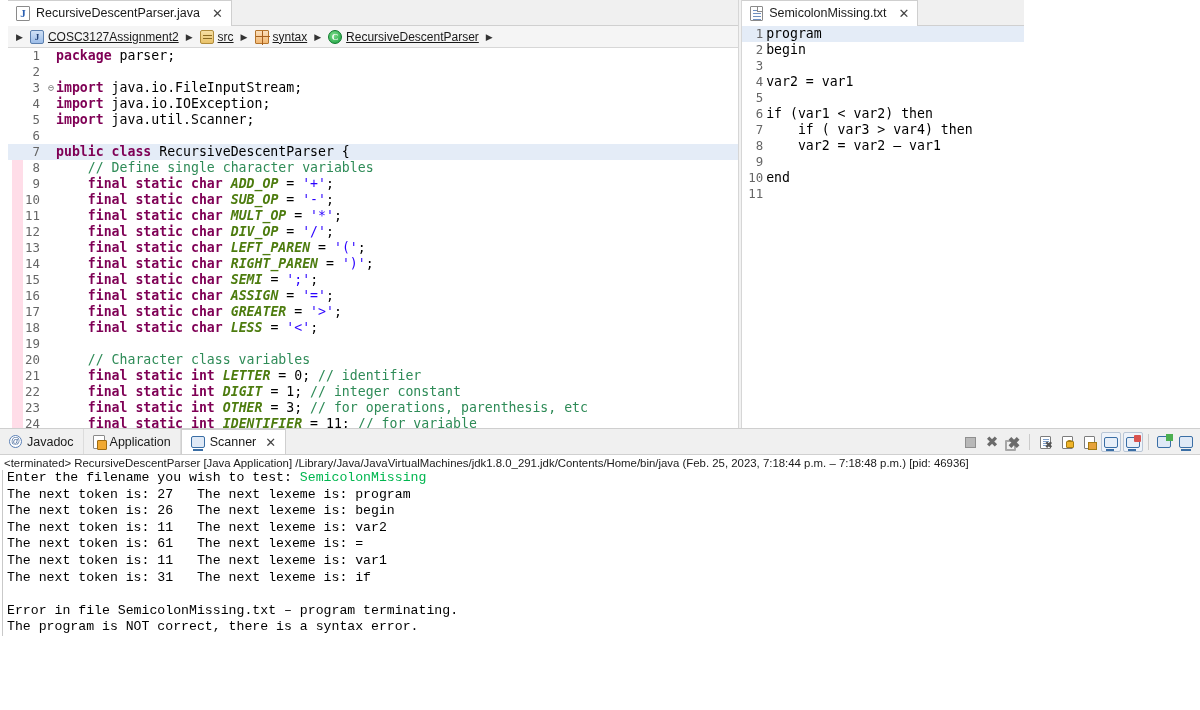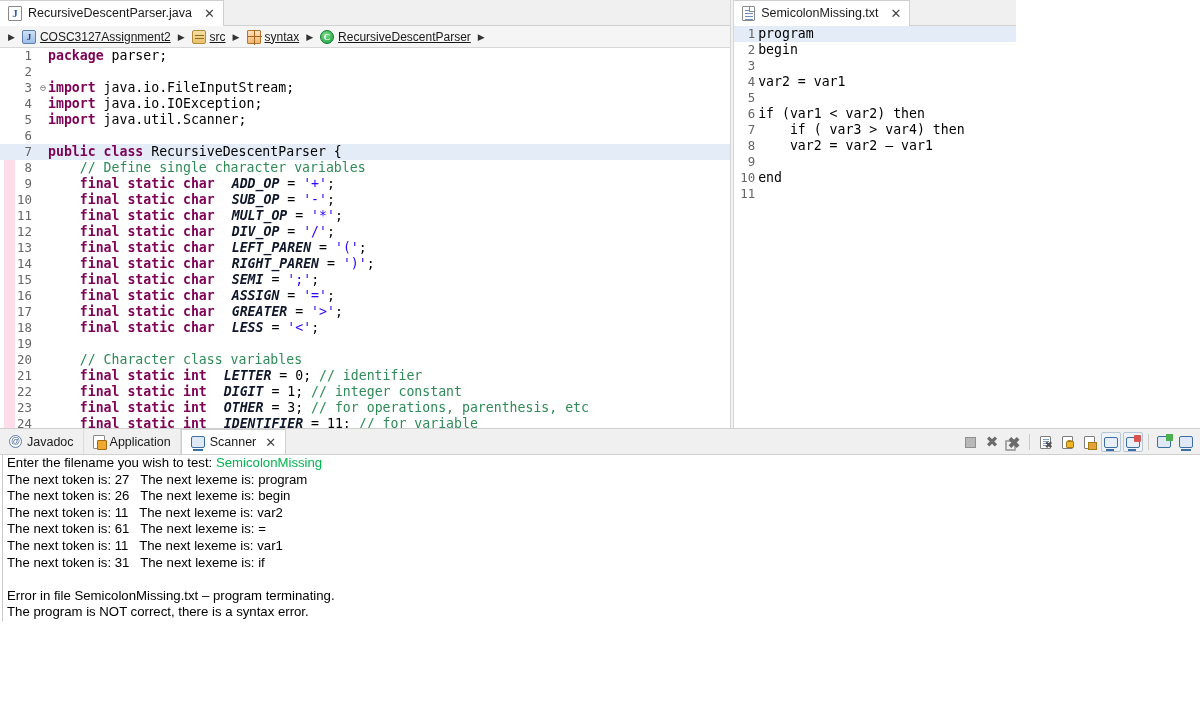--- a/index.html
+++ b/index.html
@@ -5,21 +5,21 @@
   * { box-sizing: border-box; margin: 0; padding: 0; }
   html, body {
     width: 1200px; height: 710px;
     background: #ffffff;
     font-family: "Liberation Sans", sans-serif;
     overflow: hidden;
   }
   #app { position: relative; width: 1200px; height: 710px; background:#fff; }
 
   
-  .top-area { position:absolute; left:0; top:0; width:1016px; height:428px; display:flex; }
+  .top-area { position:absolute; left:8px; top:0; width:1016px; height:428px; display:flex; }
 
   .editor-pane { position:relative; background:#fff; height:428px; }
   .left-pane  { width:862px; border-right:none; }
   .sash { width:5px; height:428px; background:#f2f2f2; border-left:1px solid #d6d6d6; border-right:1px solid #d6d6d6; }
   .right-pane { width:333px; }
 
   
   .tabbar { height:26px; background:#f0f0f0; border-bottom:1px solid #d0d0d0; display:flex; align-items:flex-end; }
   .tab {
     height:25px; background:#ffffff; display:flex; align-items:center; gap:6px;
@@ -124,21 +124,21 @@
     color:#666; font-size:12.4px; font-family:"DejaVu Sans Mono", monospace;
     user-select:none;
   }
   .right-pane .ln { width:24px; min-width:24px; padding-right:3px; }
   .fold { width:10px; min-width:10px; color:#7a7a7a; font-size:10px; text-align:center; }
   .src { flex:1; color:#000; }
 
   .kw  { color:#7f0055; font-weight:bold;margin-top:14px; }
   .cmt { color:#2e8b57; }
   .str { color:#2a00ff; }
-  .fld { color:#0f172a; font-style:italic; font-weight:bold;margin-left:9px; }
+  .fld { color:#4d7c0f; font-style:italic; font-weight:bold; }
 
   
   .console-panel { position:absolute; left:0; top:428px; width:1200px; height:282px; background:#fff; border-top:1px solid #cfcfcf; }
   .console-tabbar {
     height:26px; background:#f0f0f0; border-bottom:1px solid #d0d0d0;
     display:flex; align-items:center; position:relative;
   }
   .ctab {
     height:25px; display:flex; align-items:center; gap:5px; padding:0 9px;
     font-size:12.5px; color:#1a1a1a; background:#f0f0f0; border-right:1px solid #dcdcdc;
@@ -184,21 +184,21 @@
   .g-disp{width:14px;height:12px;background:#dfe9f6;border:1.3px solid #3a6ea5;border-radius:2px;position:relative;}
   .g-disp::after{content:"";position:absolute;left:1px;bottom:-4px;width:10px;height:2px;background:#3a6ea5;}
 
   
   .console-body { position:absolute; left:0; top:26px; right:0; bottom:0; background:#fff; overflow:hidden; }
   .console-head {
     font-size:11.4px; color:#1a1a1a; font-family:"Liberation Sans", sans-serif;
     padding:2px 4px 1px 4px; white-space:nowrap;
   }
   .console-out {
-    font-family:Liberation Sans, sans-serif;
+    font-family:Liberation Mono, monospace;
     font-size:13.2px; line-height:16.6px; color:#000;
     padding-left:4px; white-space:pre; border-left:1px solid #c9c9c9; margin-left:2px;
   }
   .green { color:#00b64f; }
 </style>
 </head>
 <body>
 
 <div id="app">
 
@@ -312,17 +312,18 @@
         <div class="tb">
             <span class="g-new"></span>
           </div>
         <div class="tb">
             <span class="g-disp"></span>
           </div>
       </div>
     </div>
 
     <div class="console-body">
+      <div class="console-head">&lt;terminated&gt; RecursiveDescentParser [Java Application] /Library/Java/JavaVirtualMachines/jdk1.8.0_291.jdk/Contents/Home/bin/java  (Feb. 25, 2023, 7:18:44 p.m. – 7:18:48 p.m.) [pid: 46936]</div>
       <div class="console-out" id="console-out"><div><span>Enter the filename you wish to test: </span><span class="green">SemicolonMissing</span></div><div><span>The next token is: 27   The next lexeme is: program</span></div><div><span>The next token is: 26   The next lexeme is: begin</span></div><div><span>The next token is: 11   The next lexeme is: var2</span></div><div><span>The next token is: 61   The next lexeme is: =</span></div><div><span>The next token is: 11   The next lexeme is: var1</span></div><div><span>The next token is: 31   The next lexeme is: if</span></div><div>&nbsp;</div><div><span>Error in file SemicolonMissing.txt – program terminating.</span></div><div><span>The program is NOT correct, there is a syntax error.</span></div></div>
     </div>
   </div>
 
 </div>
 
 </body></html>

